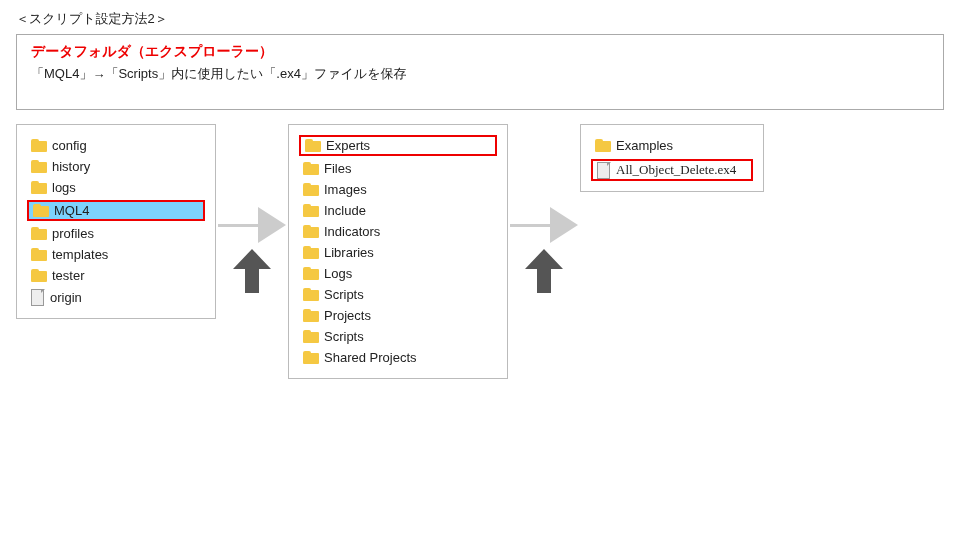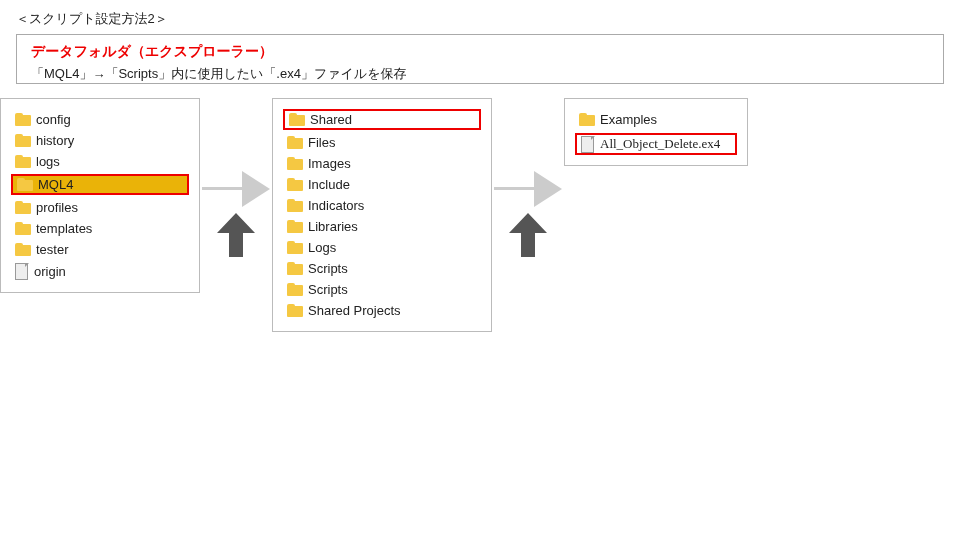--- a/index.html
+++ b/index.html
@@ -17,39 +17,39 @@
     .page-title {
       font-size: 13px;
       font-weight: normal;
       padding: 10px 16px 6px 16px;
       color: #222;
     }
 
     .info-box {
       margin: 0 16px 14px 16px;
       border: 1.5px solid #aaa;
-      padding: 8px 14px 0 14px;
+      padding: 8px 14px 26px 14px;
       background: #fff;
     }
     .info-box-title {
       color: #e00;
       font-size: 14px;
       font-weight: bold;
       margin-bottom: 4px;
     }
     .info-box-desc {
       font-size: 13px;
       color: #222;
     }
 
     .diagrams-row {
       display: flex;
       flex-direction: row;
       align-items: flex-start;
-      padding: 0 0;
+      padding: 0 16px;
       gap: 0;
     }
 
     
     .explorer-panel {
       border: 1.5px solid #bbb;
       background: #fff;
       padding: 10px 10px 10px 10px;
       min-width: 170px;
       width: 200px;
@@ -58,21 +58,21 @@
     .file-item {
       display: flex;
       align-items: center;
       padding: 3px 4px;
       gap: 5px;
       white-space: nowrap;
       font-size: 13px;
       color: #222;
     }
     .file-item.highlighted {
-      background: #eab308;
+      background: #7dd3fc;
       border: 2px solid #e00;
       padding: 1px 4px;
     }
     .file-item.highlighted-red {
       border: 2px solid #e00;
       padding: 1px 4px;
       background: #fff;
     }
 
     .folder-icon {
@@ -228,21 +228,21 @@
       <svg width="38" height="44" viewBox="0 0 38 44">
         <polygon points="19,0 38,20 26,20 26,44 12,44 12,20 0,20" fill="#555"></polygon>
       </svg>
     </div>
   </div>
 
   <div class="explorer-panel-wide">
 
     <div class="file-item highlighted-red" style="margin-bottom:2px;">
       <span class="folder-icon"></span>
-      <span>Shared</span>
+      <span>Experts</span>
     </div>
     <div class="file-item">
       <span class="folder-icon"></span>
       <span>Files</span>
     </div>
     <div class="file-item">
       <span class="folder-icon"></span>
       <span>Images</span>
     </div>
     <div class="file-item">
@@ -257,20 +257,24 @@
       <span class="folder-icon"></span>
       <span>Libraries</span>
     </div>
     <div class="file-item">
       <span class="folder-icon"></span>
       <span>Logs</span>
     </div>
     <div class="file-item">
       <span class="folder-icon"></span>
       <span>Scripts</span>
+    </div>
+    <div class="file-item">
+      <span class="folder-icon"></span>
+      <span>Projects</span>
     </div>
     <div class="file-item">
       <span class="folder-icon"></span>
       <span>Scripts</span>
     </div>
     <div class="file-item">
       <span class="folder-icon"></span>
       <span>Shared Projects</span>
     </div>
   </div>

